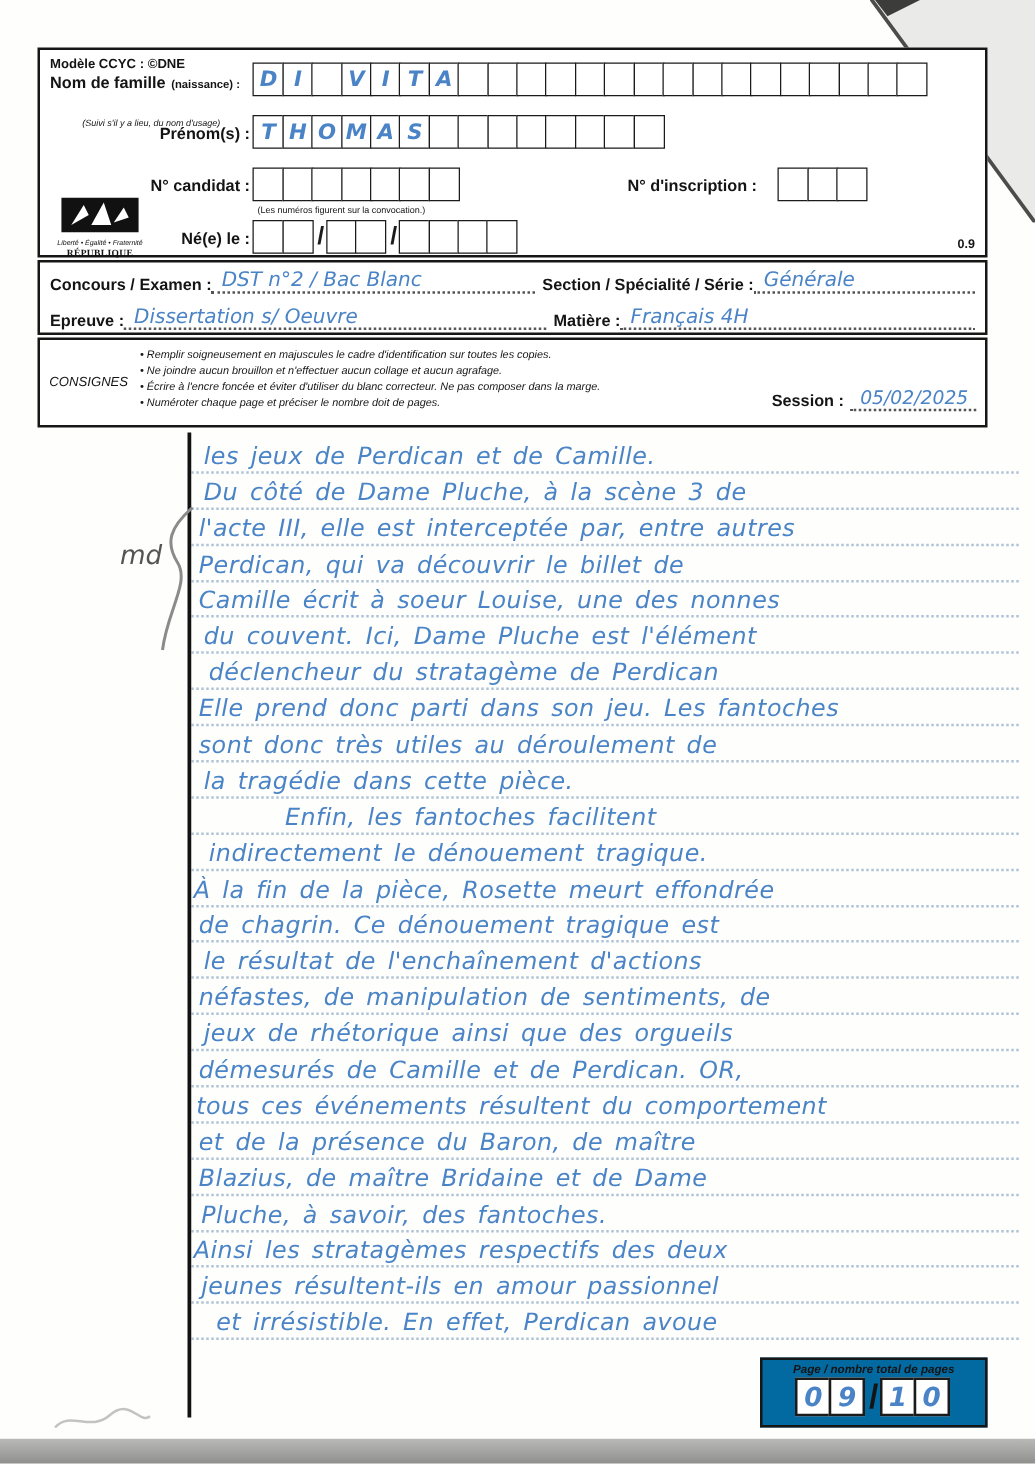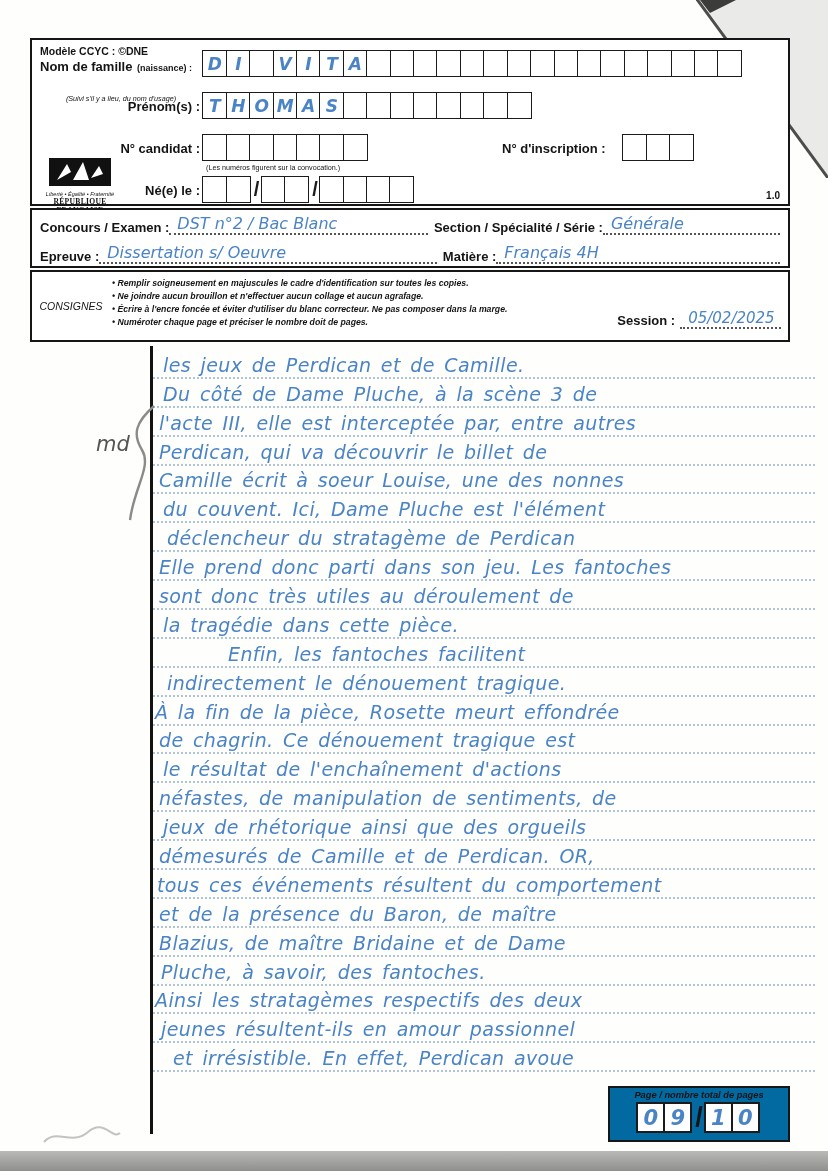--- a/index.html
+++ b/index.html
@@ -53,21 +53,21 @@
   
   .exam-row { display:flex; align-items:flex-end; height:29px; padding:0 8px 4px 8px; box-sizing:border-box; }
   .lbl { font-size:13px; font-weight:bold; white-space:nowrap; }
   .hw { font-family:"DejaVu Sans", sans-serif; font-style:italic; color:var(--ink,#4a84c6); }
   .hw-val { font-size:16px; border-bottom:2px dotted #555; padding:0 6px 0 8px; white-space:nowrap; line-height:1.05; }
   .grow12 { flex:1.2; } .grow08 { flex:0.8; } .grow10 { flex:1; }
   .ml6 { margin-left:6px; }
   
   .cons-label { width:78px; display:flex; align-items:center; justify-content:center;
     font-size:10.5px; font-style:italic; }
-  .cons-items { flex:1; padding:5px 4px 4px 2px; font-size:8.7px; font-weight:bold; font-style:italic; line-height:1.5; }
+  .cons-items { flex:1; padding:5px 4px 4px 2px; font-size:8.7px; font-weight:normal; font-style:italic; line-height:1.5; }
   .cons-item::before { content:"• "; }
   .cons-session { width:178px; display:flex; align-items:center; justify-content:center; gap:5px; padding-top:28px; box-sizing:border-box; }
   .cons-session .hw-val { font-size:15px; }
   
   .margin-line { position:absolute; left:150px; top:346px; width:2.6px; height:788px; background:#121212; }
   .hw-lines { position:absolute; left:153px; top:350px; width:662px; }
   .hw-line {
     box-sizing:border-box; height:28.9px;
     border-bottom:2px dotted rgba(100,135,175,.5);
     display:flex; align-items:flex-end;
@@ -197,21 +197,21 @@
         </span>
       <span class="slash-sep">/</span>
       <span class="boxrow" style="position:static">
           <span class="cbox"></span>
           <span class="cbox"></span>
           <span class="cbox"></span>
           <span class="cbox"></span>
         </span>
     </div>
 
-    <div class="version">1.0</div>
+    <div class="version">0.9</div>
   </div>
 
   <div class="sec sec-exam">
     <div class="exam-row">
       <span class="lbl">Concours / Examen :</span>
       <span class="hw hw-val grow12">DST n°2 / Bac Blanc</span>
       <span class="lbl ml6">Section / Spécialité / Série :</span>
       <span class="hw hw-val grow08">Générale</span>
     </div>
     <div class="exam-row">

